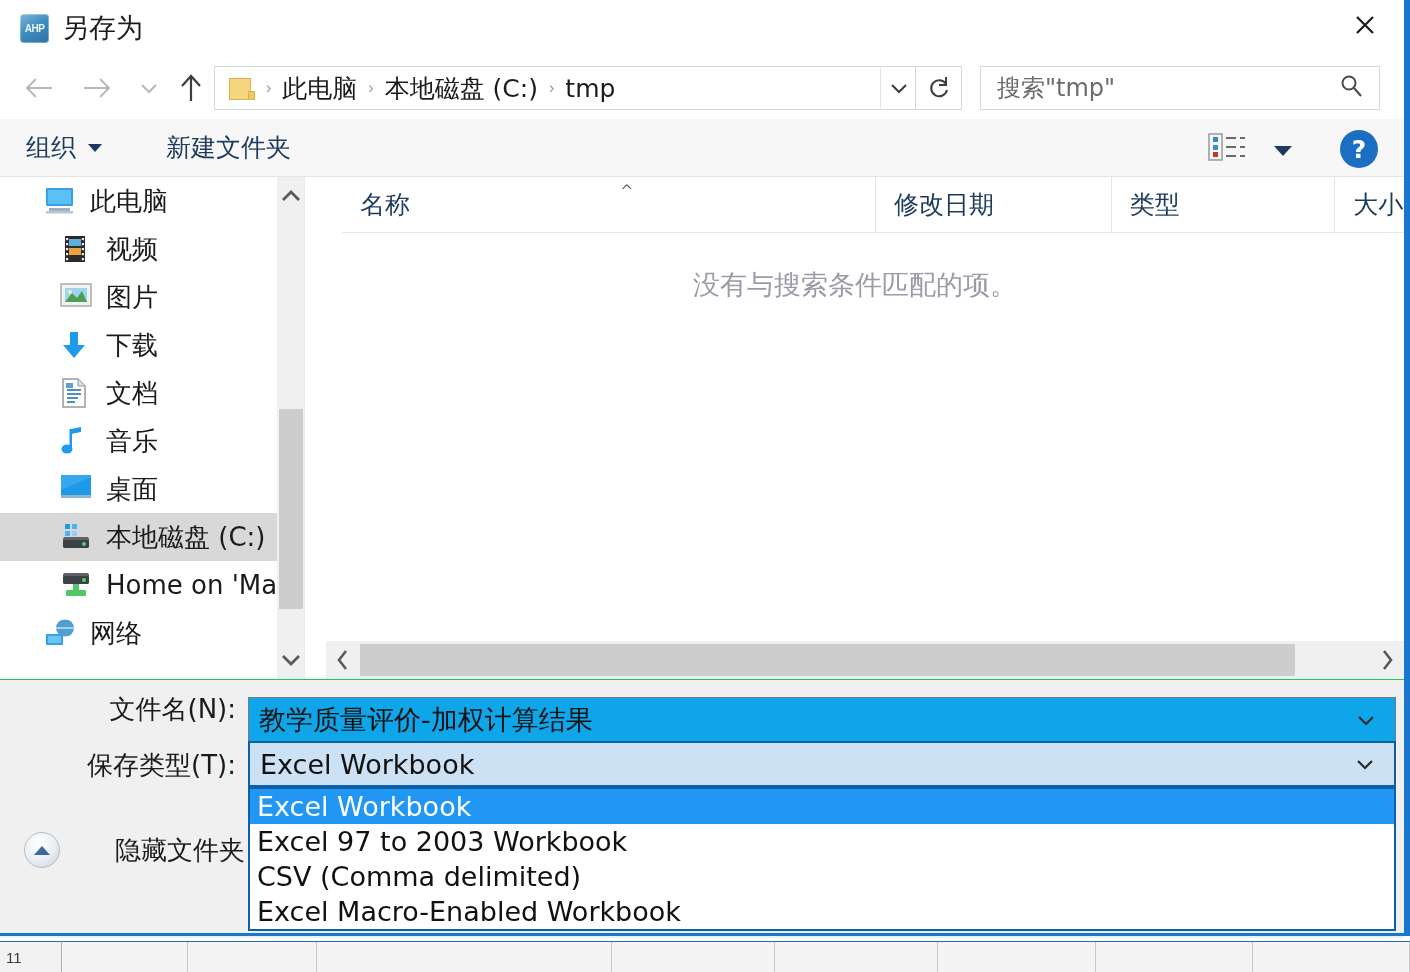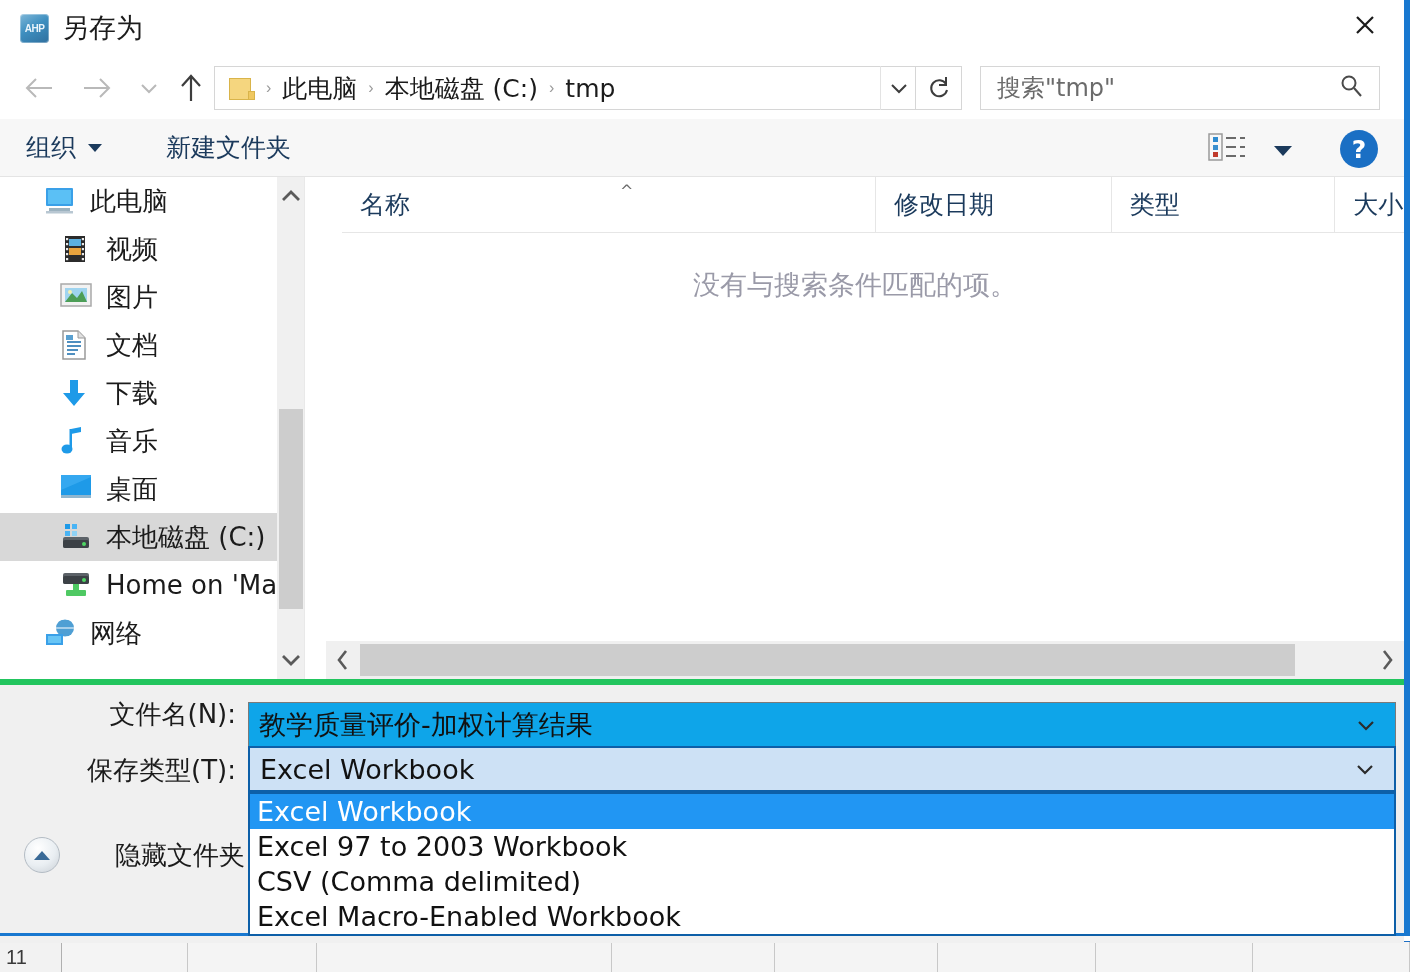--- a/index.html
+++ b/index.html
@@ -23,21 +23,21 @@
     background: #ffffff;
   }
   .sheet-rowhdr {
     position: absolute;
     left: 0; top: 941px;
     width: 62px; height: 31px;
     background: #f2f2f2;
     border-top: 1px solid #1e6fc4;
     border-right: 1px solid #b0b0b0;
     box-sizing: border-box;
-    font-size: 20px;
+    font-size: 15px;
     color: #3a3a3a;
     display: flex;
     align-items: center;
     padding-left: 6px;
   }
   .sheet-cells {
     position: absolute;
     left: 62px; top: 941px;
     width: 1348px; height: 31px;
     border-top: 1px solid #1e6fc4;
@@ -384,21 +384,21 @@
     left: 0; top: 3px;
     width: 935px; height: 32px;
     background: #cdcdcd;
   }
 
   
   .form-area {
     position: relative;
     height: 258px;
     background: #f0f0f0;
-    border-top: 6px solid #22c55e;
+    border-top: 1px solid #22c55e;
   }
   .form-label {
     position: absolute;
     font-size: 26px;
     color: #1b1b1b;
     text-align: right;
     font-family: "DejaVu Sans", "Liberation Sans", sans-serif;
     white-space: nowrap;
   }
   .label-name { left: 0; width: 236px; top: 12px; }
@@ -656,36 +656,36 @@
             <path d="M5 20 L12 11 L17 16 L22 9 L27 20 Z" fill="#4d9e57"></path>
             <circle cx="10" cy="10" r="2" fill="#f5f0b0"></circle>
           </svg>
         </span>
         <span class="side-label">图片</span>
       </div>
 
       <div class="side-item child">
         <span class="side-ico">
           <svg width="28" height="30" viewBox="0 0 28 30">
+            <path d="M10 2 H18 V15 H25 L14 28 L3 15 H10 Z" fill="#1e9ae8"></path>
+          </svg>
+        </span>
+        <span class="side-label">下载</span>
+      </div>
+
+      <div class="side-item child">
+        <span class="side-ico">
+          <svg width="28" height="30" viewBox="0 0 28 30">
             <path d="M3 1 H18 L25 8 V29 H3 Z" fill="#ffffff" stroke="#9a9a9a" stroke-width="1.5"></path>
             <path d="M18 1 V8 H25" fill="#e0e0e0" stroke="#9a9a9a" stroke-width="1"></path>
             <path d="M7 12 H21 M7 16 H21 M7 20 H18 M7 24 H15" stroke="#4f8fc0" stroke-width="1.8"></path>
             <rect x="6" y="5" width="7" height="5" fill="#5aa0d0"></rect>
           </svg>
         </span>
         <span class="side-label">文档</span>
-      </div>
-
-      <div class="side-item child">
-        <span class="side-ico">
-          <svg width="28" height="30" viewBox="0 0 28 30">
-            <path d="M10 2 H18 V15 H25 L14 28 L3 15 H10 Z" fill="#1e9ae8"></path>
-          </svg>
-        </span>
-        <span class="side-label">下载</span>
       </div>
 
       <div class="side-item child">
         <span class="side-ico">
           <svg width="26" height="30" viewBox="0 0 26 30">
             <path d="M11 3 L21 1 V6 L11 8 Z" fill="#1e9ae8"></path>
             <rect x="9.5" y="3" width="2.5" height="19" fill="#1e9ae8"></rect>
             <ellipse cx="7" cy="23" rx="5.5" ry="4.5" fill="#1e9ae8"></ellipse>
           </svg>
         </span>

